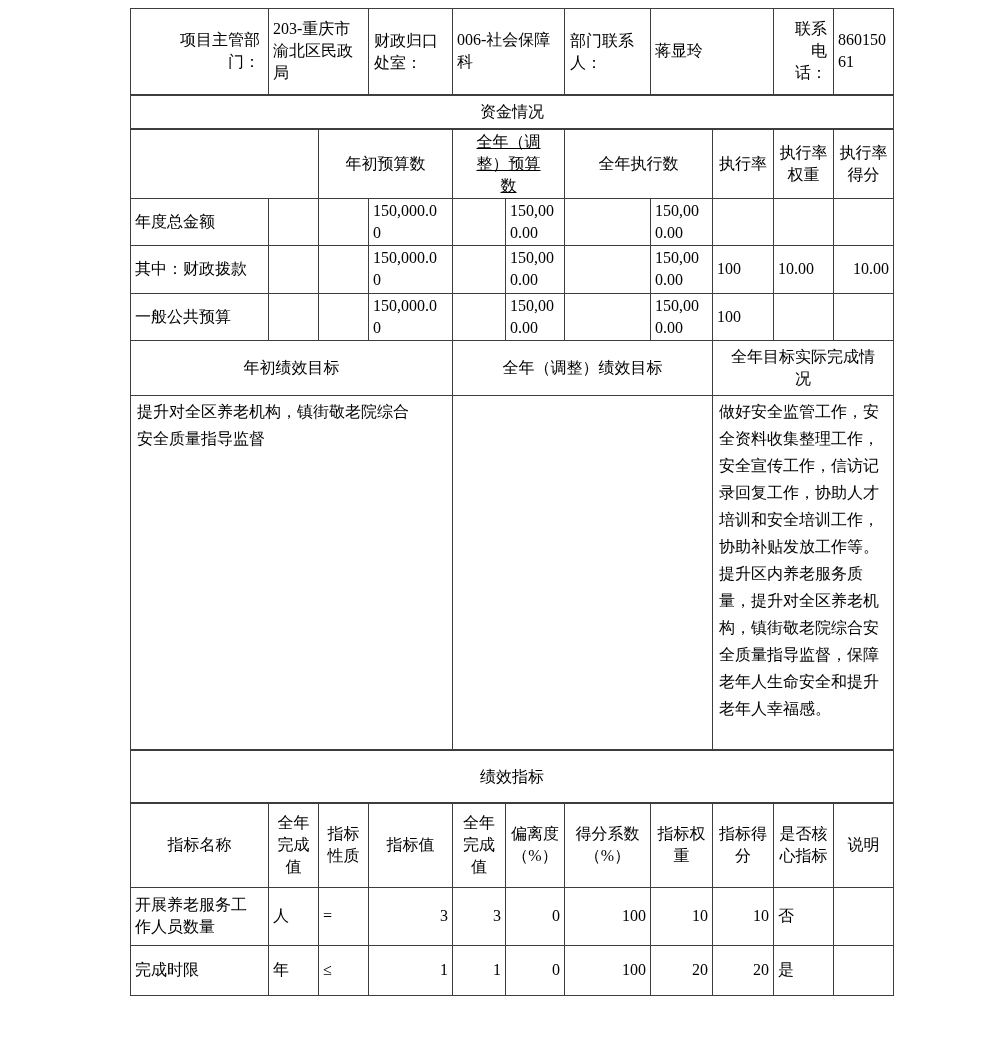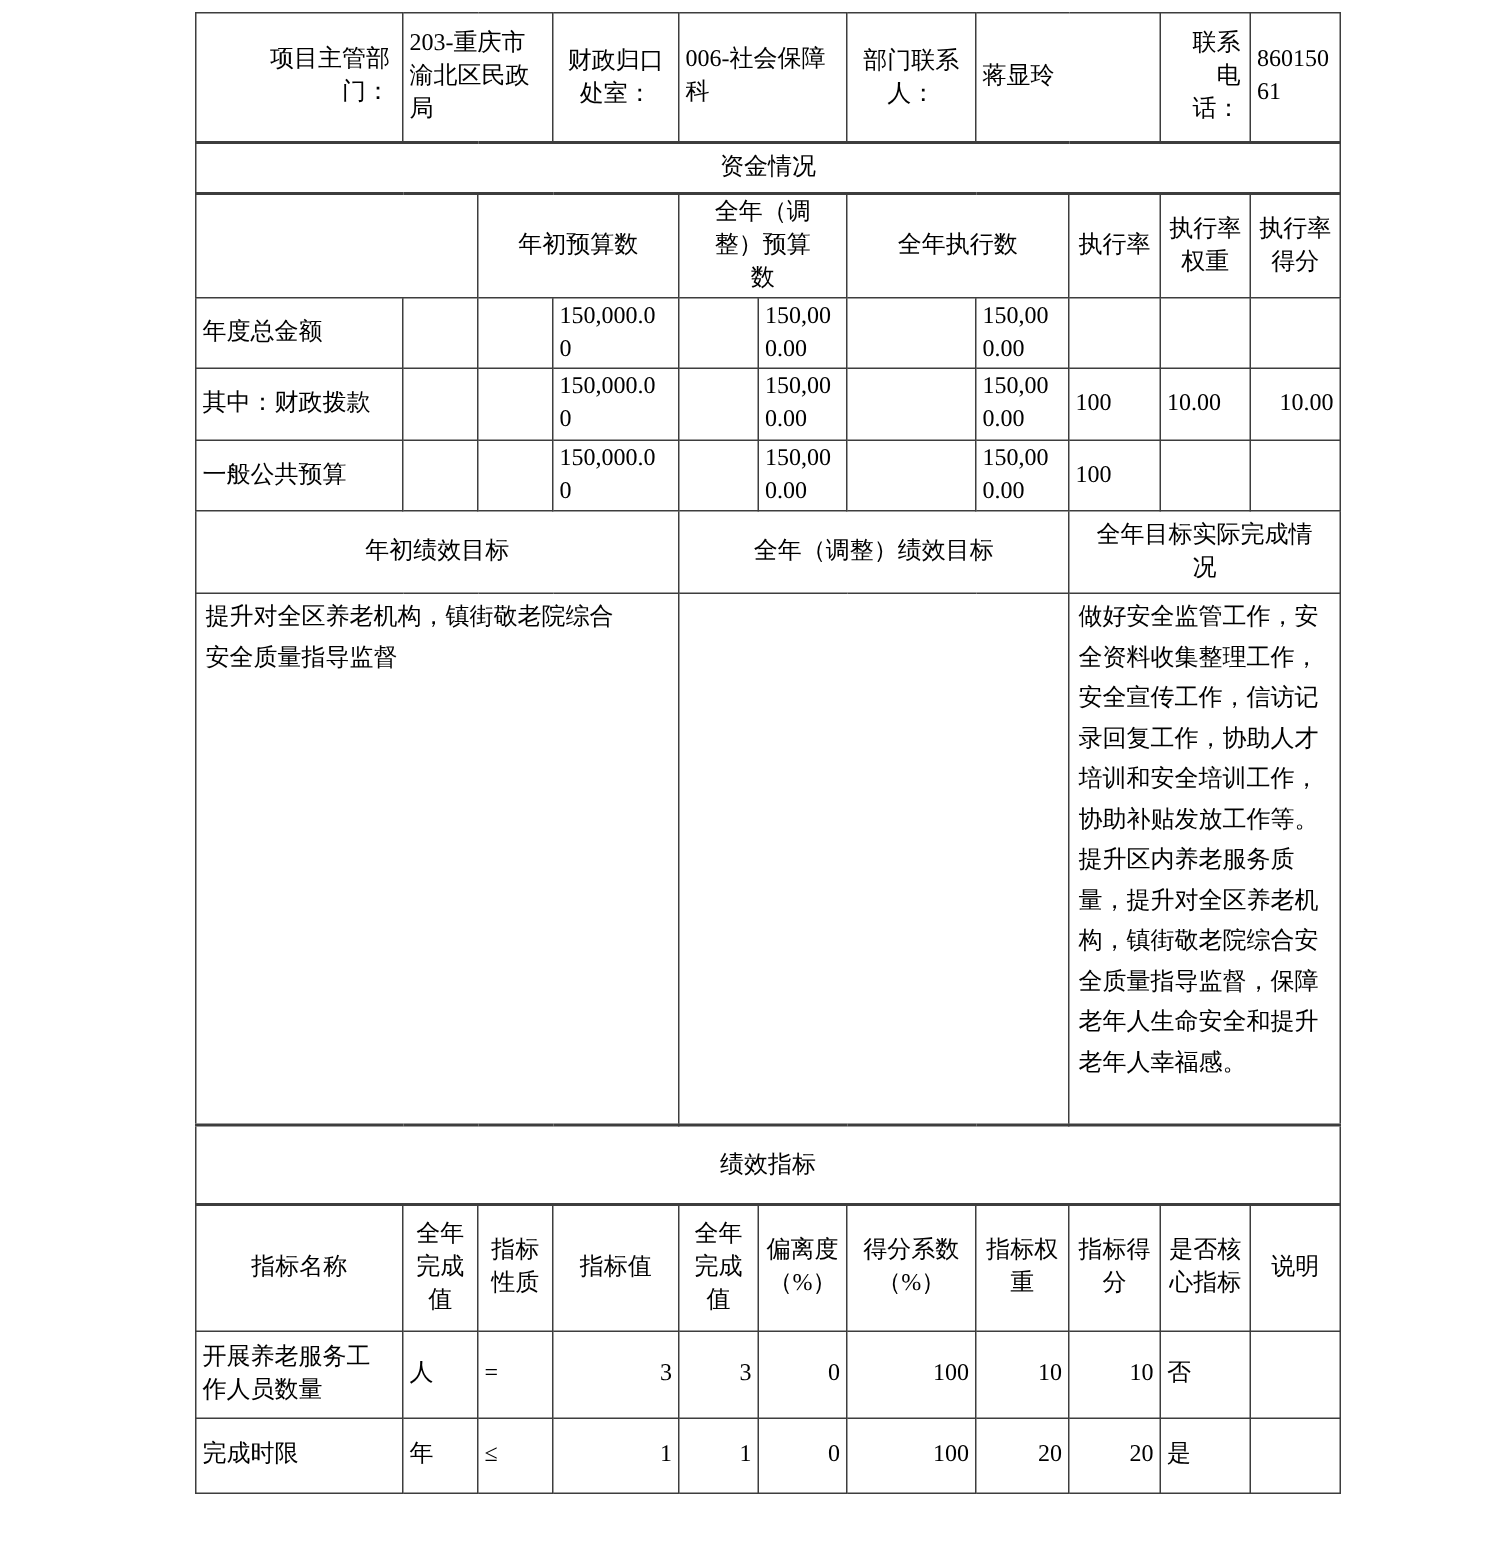--- a/index.html
+++ b/index.html
@@ -12,24 +12,24 @@
   }
   td,th{border:1px solid #3d3d3d;padding:1px 4px;vertical-align:middle;
         font-weight:normal;word-wrap:break-word;overflow:hidden;text-align:left;}
   tr.banner td{text-align:center;border-top-width:2px;border-bottom-width:2px;}
   .c{text-align:center;}
   .r{text-align:right;}
   .top{vertical-align:top;}
   .num{word-break:break-all;}
   .lh27{line-height:27px;}
   .info-label{ text-align:right;padding:1px 8px 1px 40px;}
-  .info-label-sm{text-align:center;padding:2px 5px 1px 5px;margin-left:14px;}
+  .info-label-sm{text-align:left;padding:2px 5px 1px 5px;margin-left:14px;}
   .lbl-phone{text-align:right;padding:1px 6px 1px 10px;}
   .num4{padding-right:12px;}
-  .th-pad20{padding-left:20px;padding-right:20px;}
+  .th-pad20{padding-left:20px;padding-right:20px;text-decoration:underline;}
   .th-actual{padding-left:12px;padding-right:12px;}
   .ind-name{padding-right:14px;}
   .target-initial{padding:2px 42px 2px 6px;}
   .target-actual{padding:2px 14px 2px 6px;}
 </style>
 </head>
 <body>
 
 <table class="report">
   <colgroup>

